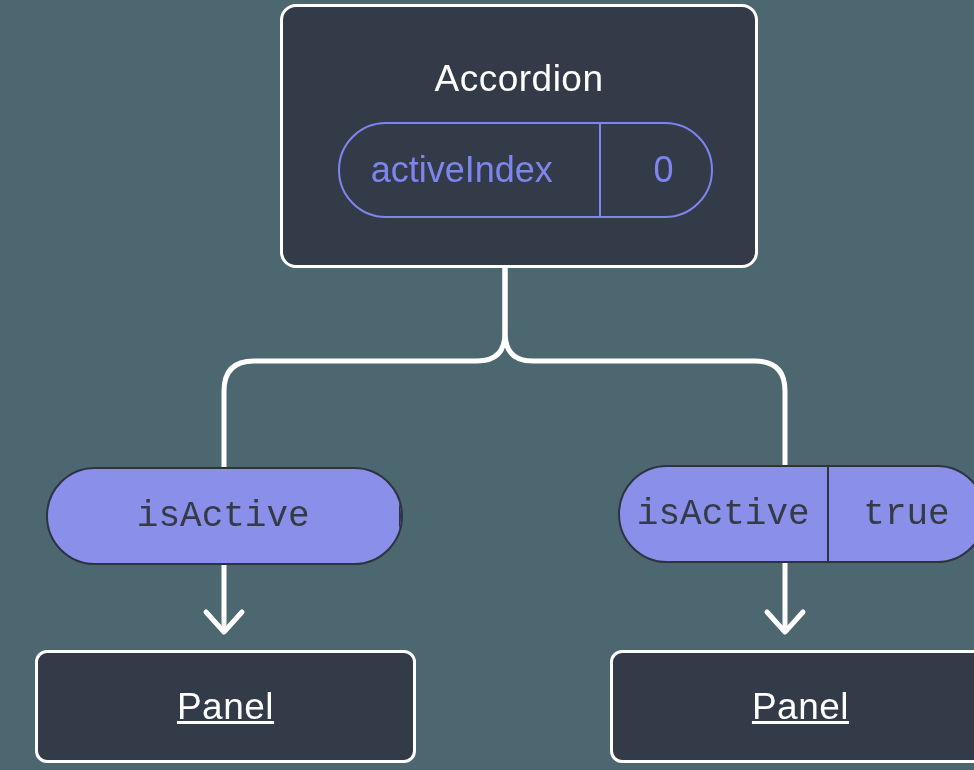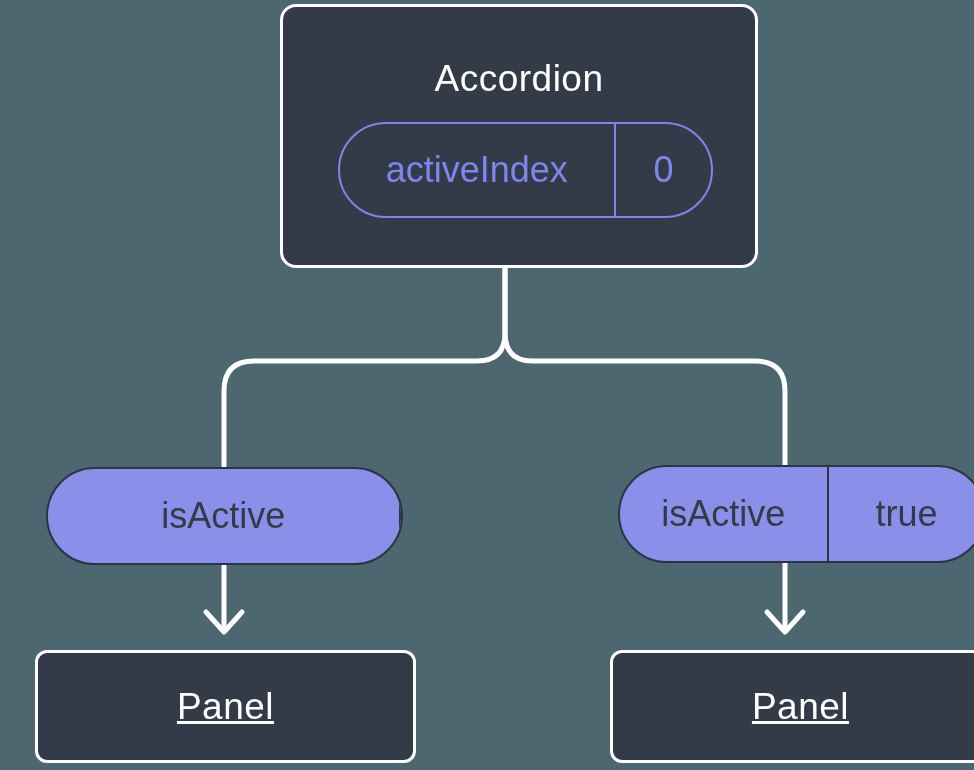--- a/index.html
+++ b/index.html
@@ -58,28 +58,30 @@
     overflow:hidden;
     z-index:1;
   }
   .pill-outline{
     position:absolute;left:55px;top:115px;
     width:375px;height:96px;
     border:2.5px solid var(--outline-accent);
     border-radius:48px;
     color:var(--outline-accent);
     background:transparent;
+    gap:15px;
   }
   .pill-solid{
     position:absolute;
     width:357px;height:98px;
     background:var(--pill-fill);
     border:2.5px solid var(--pill-border);
     border-radius:49px;
     color:var(--pill-text);
+    font-family:Liberation Mono, monospace;
   }
   .pill-left{left:18px;top:467px;}
   .pill-right{left:590px;top:465px;width:368px;}
   .pill-key{
     flex:1;
     display:flex;align-items:center;justify-content:center;
     font-size:36px;
   }
   .pill-divider{
     width:2.5px;flex:0 0 2.5px;

